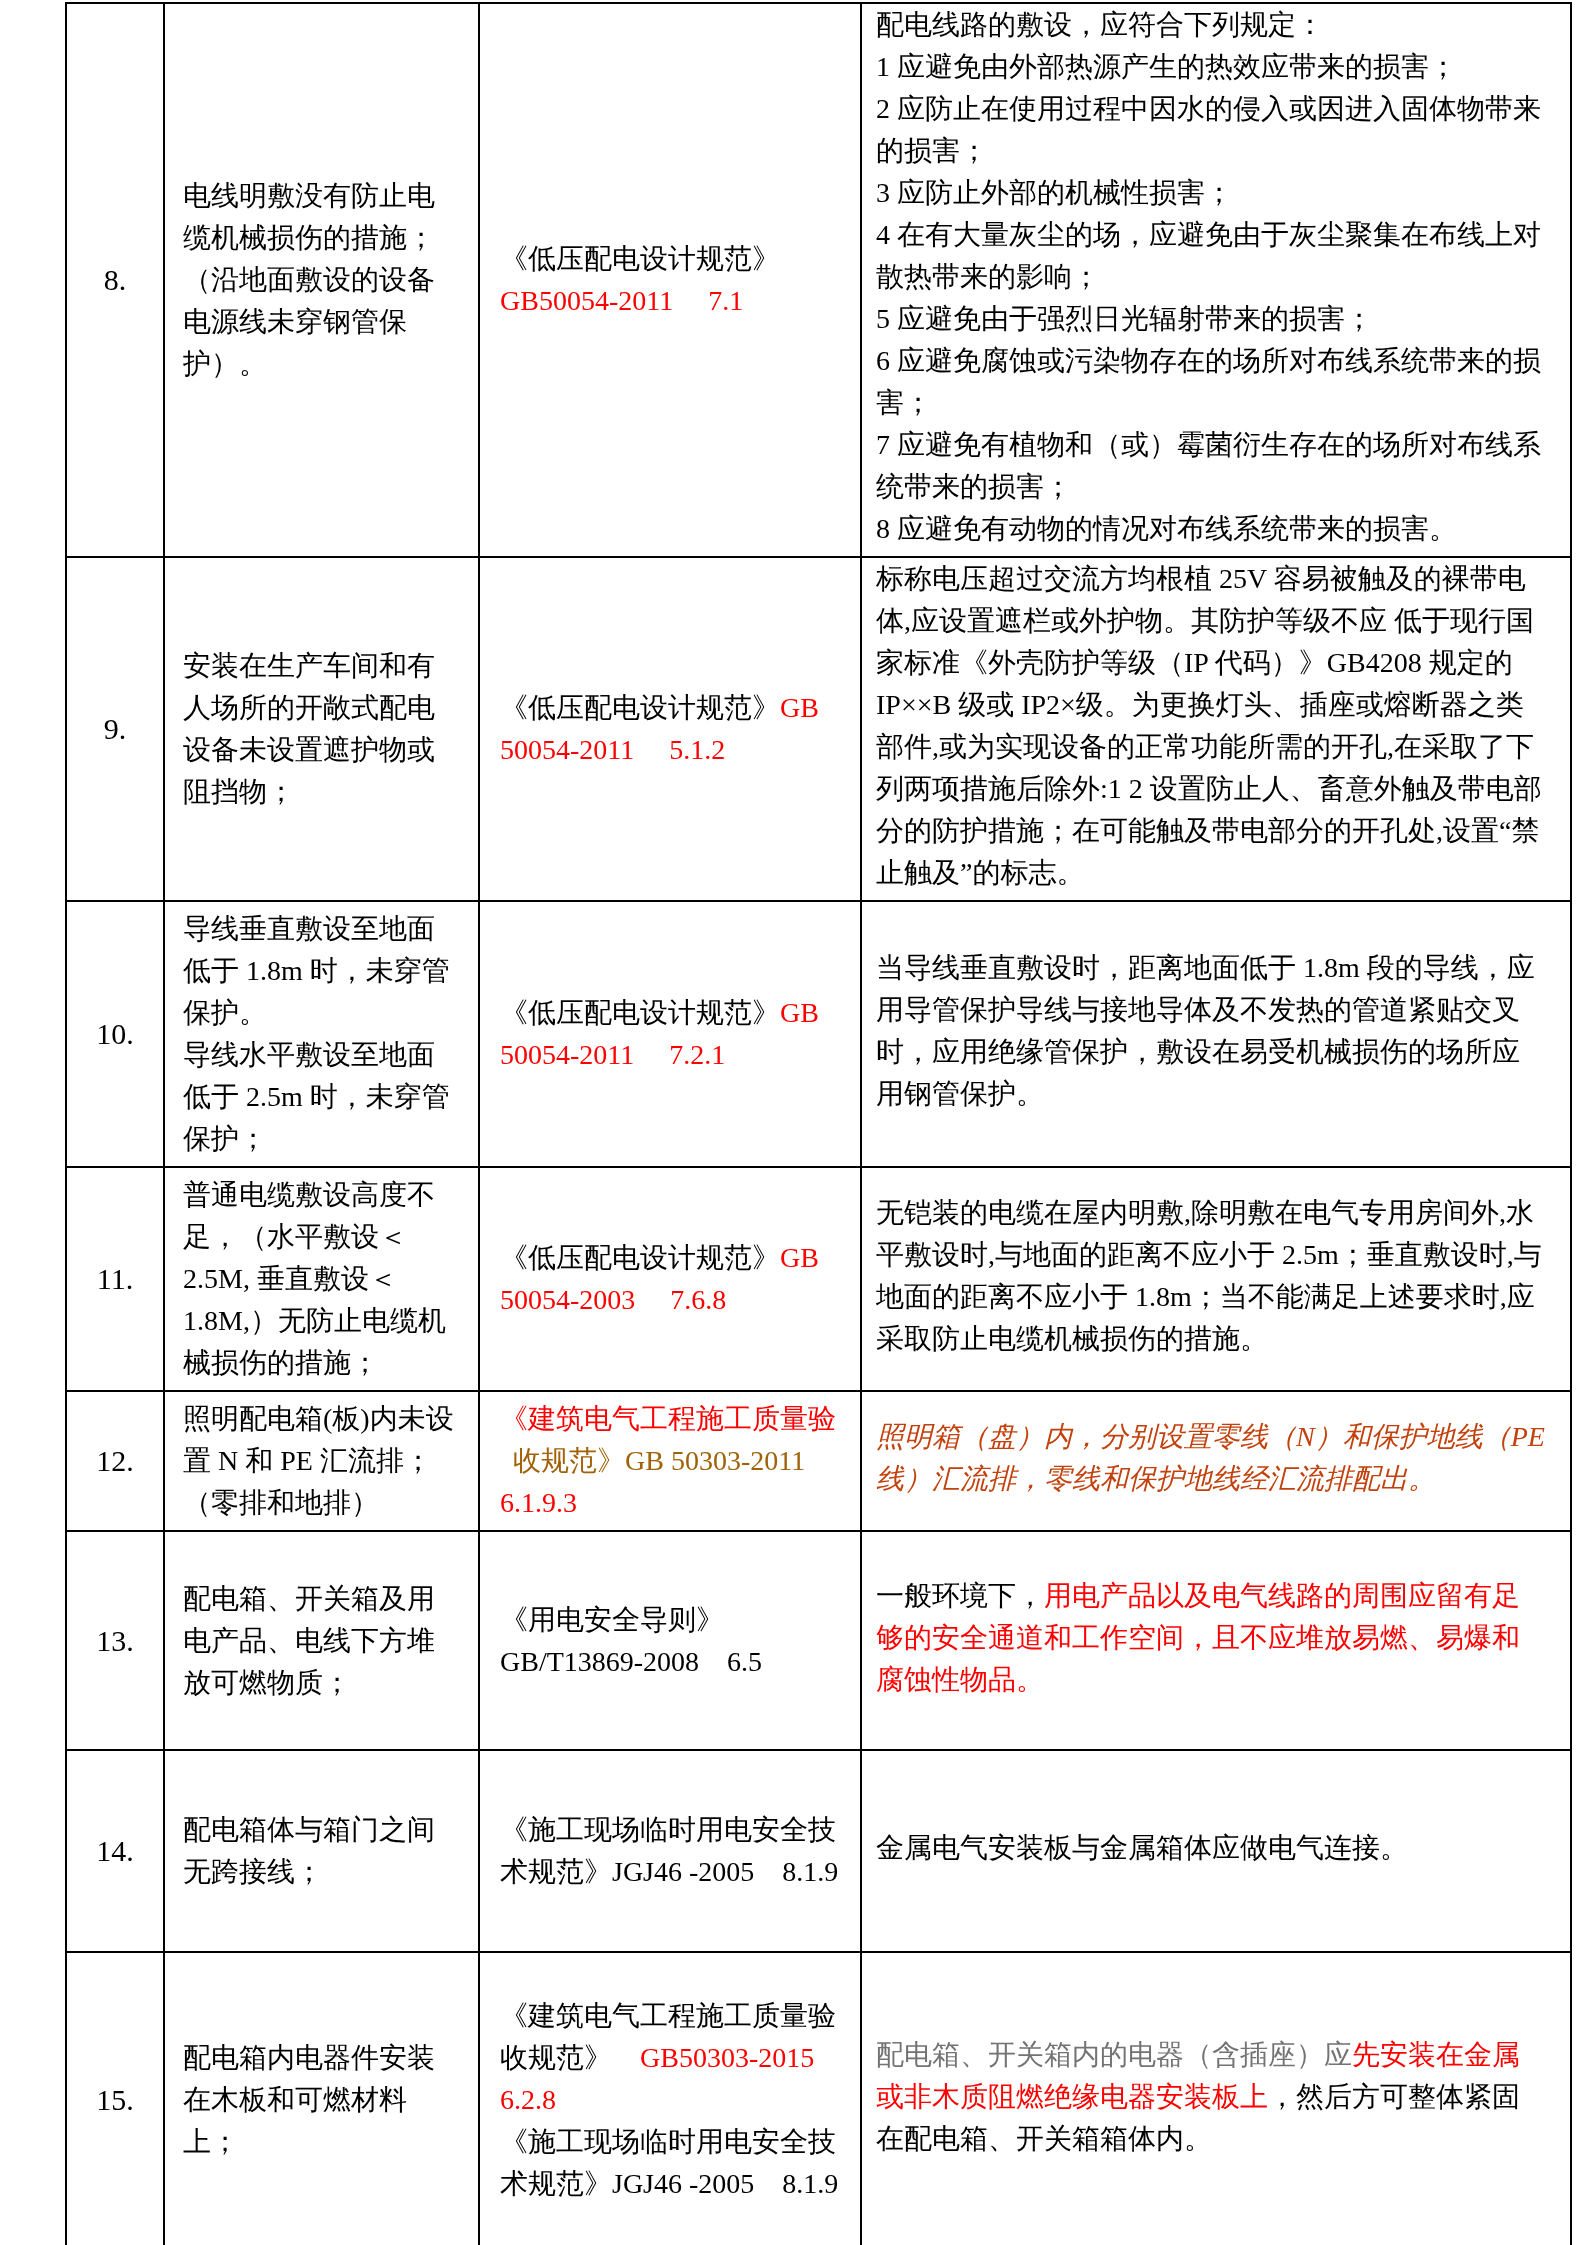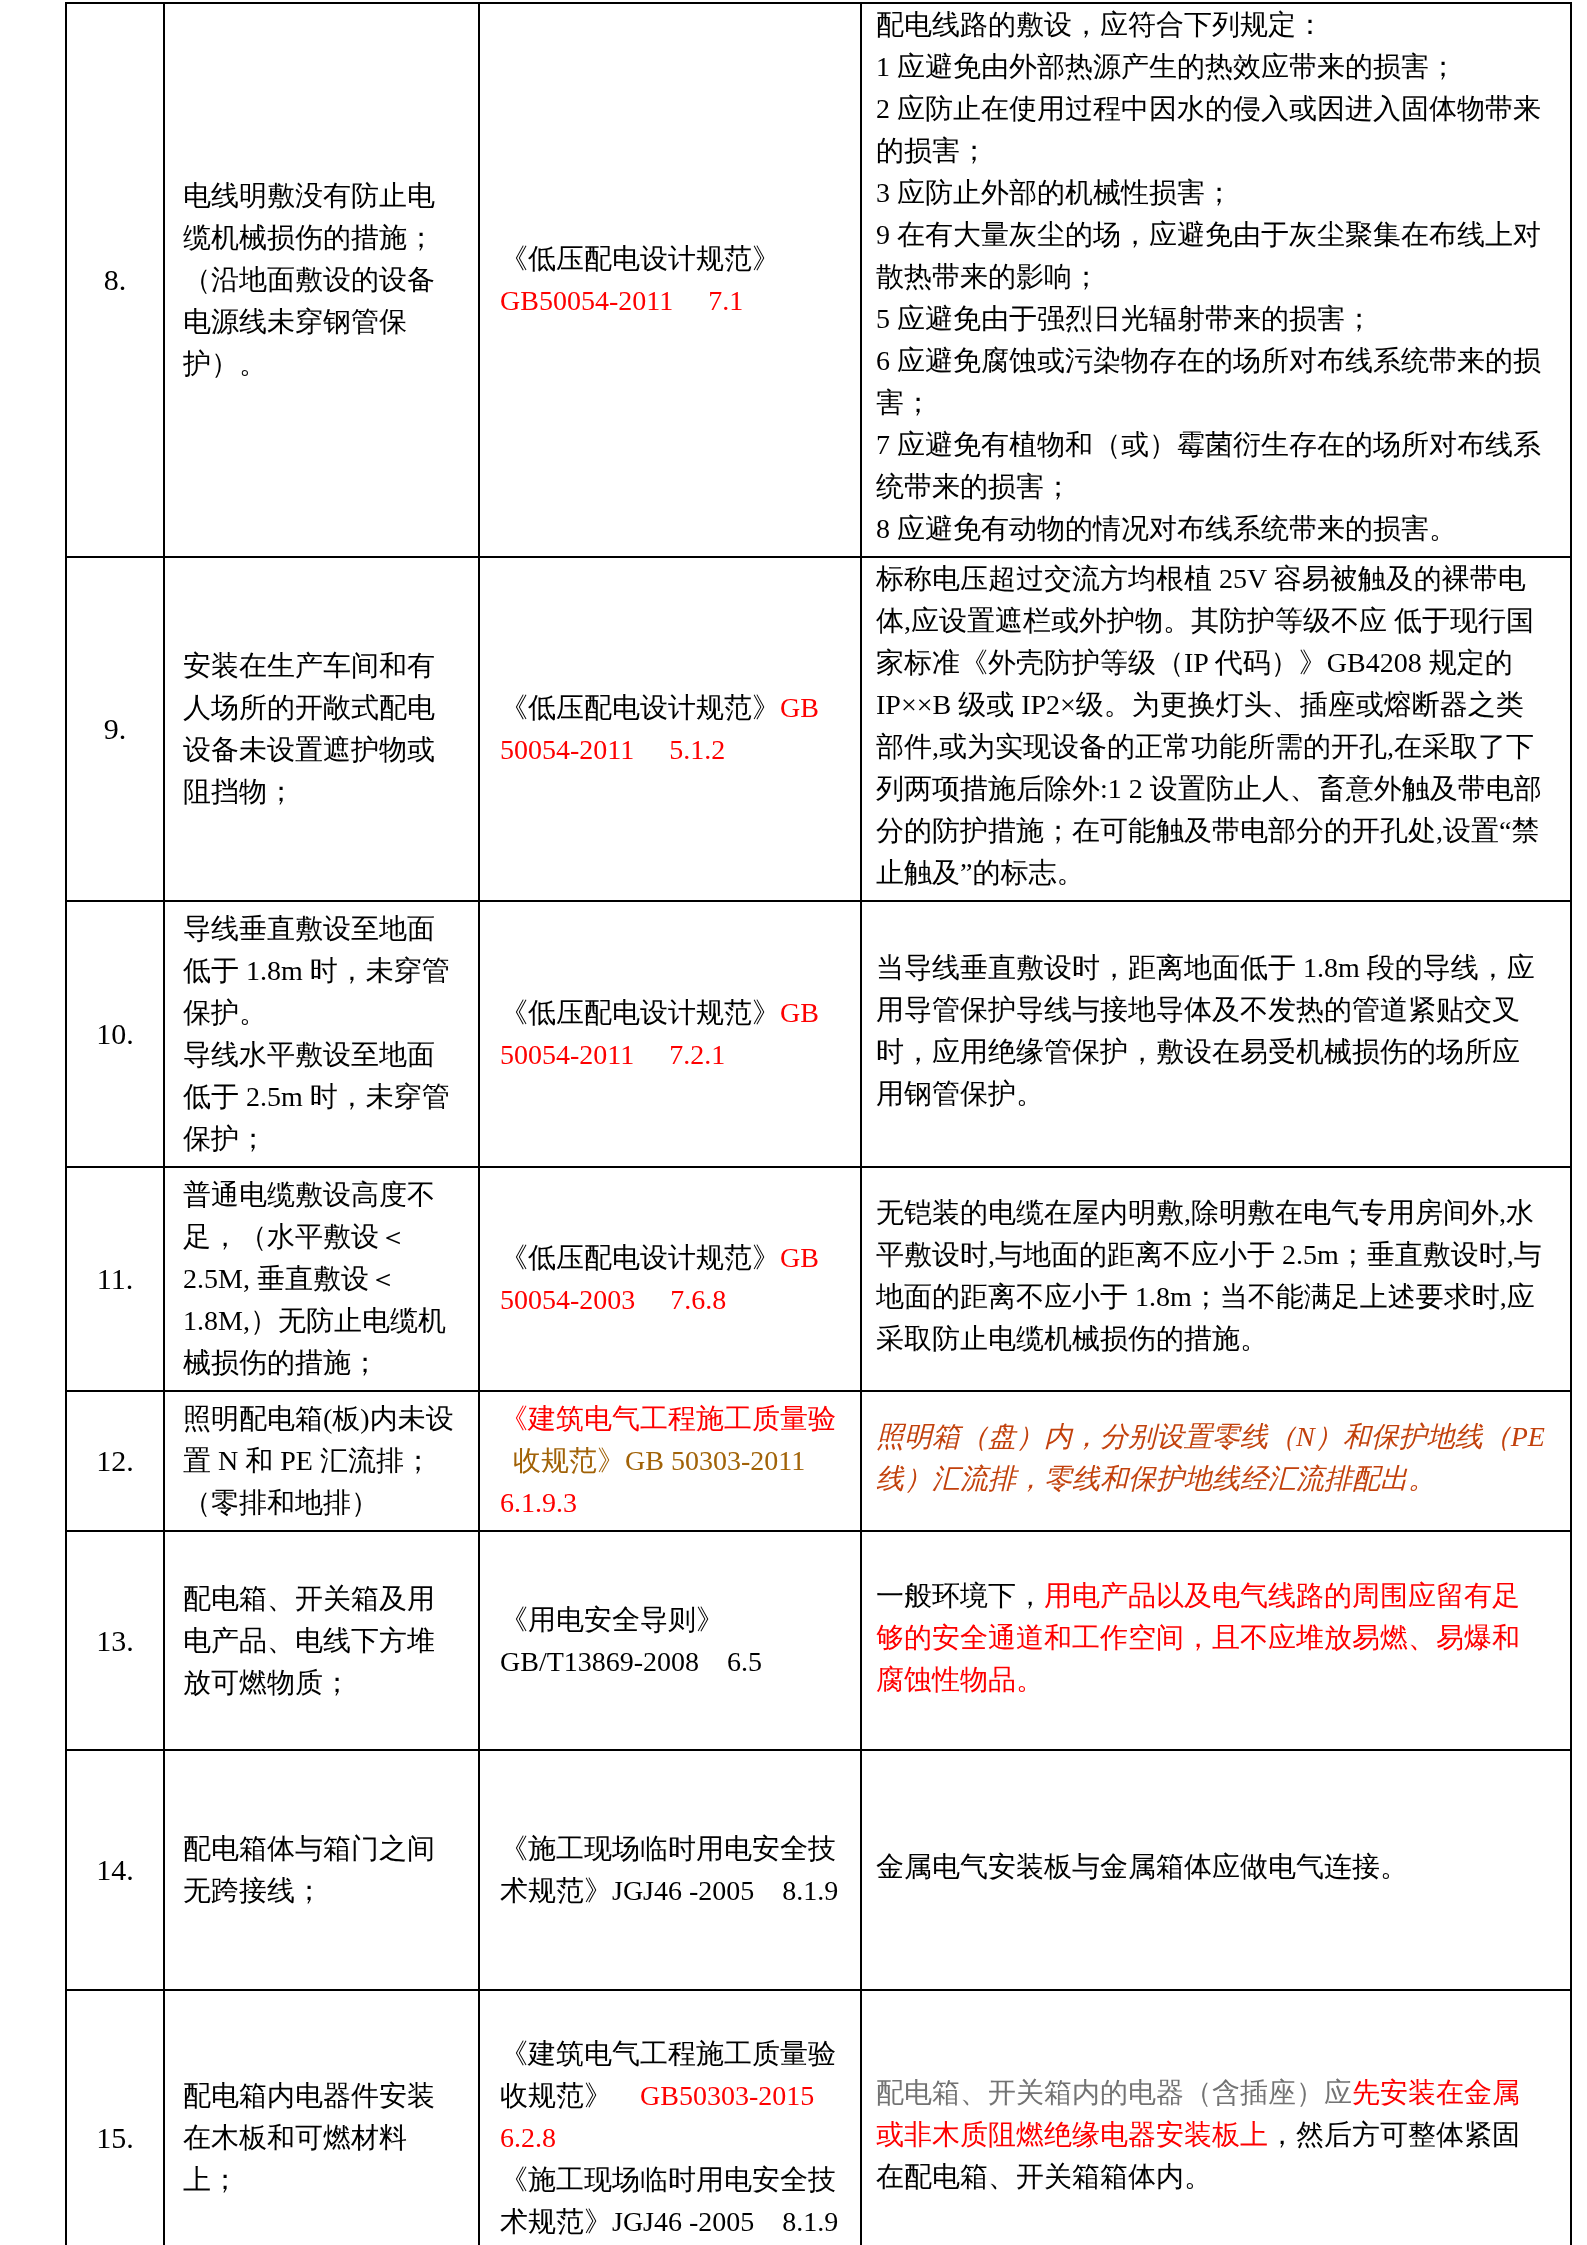--- a/index.html
+++ b/index.html
@@ -64,21 +64,21 @@
         </td>
         <td class="c-ref">
           <div class="refline"><span style="color: rgb(0, 0, 0);">《低压配电设计规范》</span></div>
           <div class="refline"><span style="color: rgb(254, 0, 0);">GB50054-2011　 7.1</span></div>
         </td>
         <td class="c-reg">
           <p><span style="color: rgb(0, 0, 0);">配电线路的敷设，应符合下列规定：</span></p>
           <p><span style="color: rgb(0, 0, 0);">1 应避免由外部热源产生的热效应带来的损害；</span></p>
           <p><span style="color: rgb(0, 0, 0);">2 应防止在使用过程中因水的侵入或因进入固体物带来的损害；</span></p>
           <p><span style="color: rgb(0, 0, 0);">3 应防止外部的机械性损害；</span></p>
-          <p><span style="color: rgb(0, 0, 0);">9 在有大量灰尘的场，应避免由于灰尘聚集在布线上对散热带来的影响；</span></p>
+          <p><span style="color: rgb(0, 0, 0);">4 在有大量灰尘的场，应避免由于灰尘聚集在布线上对散热带来的影响；</span></p>
           <p><span style="color: rgb(0, 0, 0);">5 应避免由于强烈日光辐射带来的损害；</span></p>
           <p><span style="color: rgb(0, 0, 0);">6 应避免腐蚀或污染物存在的场所对布线系统带来的损害；</span></p>
           <p><span style="color: rgb(0, 0, 0);">7 应避免有植物和（或）霉菌衍生存在的场所对布线系统带来的损害；</span></p>
           <p><span style="color: rgb(0, 0, 0);">8 应避免有动物的情况对布线系统带来的损害。</span></p>
         </td>
       </tr>
       <tr style="height: 335px;">
         <td class="c-num"><span>9.</span></td>
         <td class="c-prob">
           <p><span style="color: rgb(0, 0, 0);">安装在生产车间和有人场所的开敞式配电设备未设置遮护物或阻挡物；</span></p>
@@ -138,21 +138,21 @@
           <p><span style="color: rgb(0, 0, 0);">配电箱、开关箱及用电产品、电线下方堆放可燃物质；</span></p>
         </td>
         <td class="c-ref">
           <div class="refline"><span style="color: rgb(0, 0, 0);">《用电安全导则》</span></div>
           <div class="refline"><span style="color: rgb(0, 0, 0);">GB/T13869-2008　6.5</span></div>
         </td>
         <td class="c-reg">
           <p><span style="color: rgb(0, 0, 0);">一般环境下，</span><span style="color: rgb(254, 0, 0);">用电产品以及电气线路的周围应留有足够的安全通道和工作空间，且不应堆放易燃、易爆和腐蚀性物品。</span></p>
         </td>
       </tr>
-      <tr style="height: 240px;">
+      <tr style="height: 202px;">
         <td class="c-num"><span>14.</span></td>
         <td class="c-prob">
           <p><span style="color: rgb(0, 0, 0);">配电箱体与箱门之间无跨接线；</span></p>
         </td>
         <td class="c-ref">
           <div class="refline"><span style="color: rgb(0, 0, 0);">《施工现场临时用电安全技</span></div>
           <div class="refline"><span style="color: rgb(0, 0, 0);">术规范》JGJ46 -2005　8.1.9</span></div>
         </td>
         <td class="c-reg">
           <p><span style="color: rgb(0, 0, 0);">金属电气安装板与金属箱体应做电气连接。</span></p>

